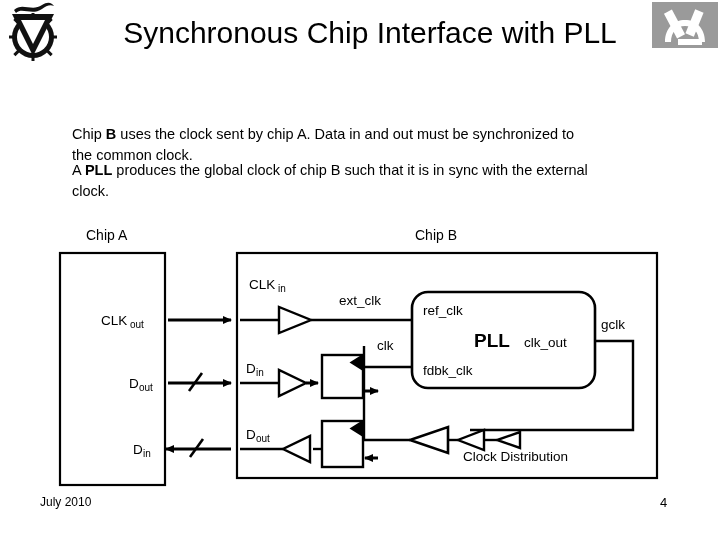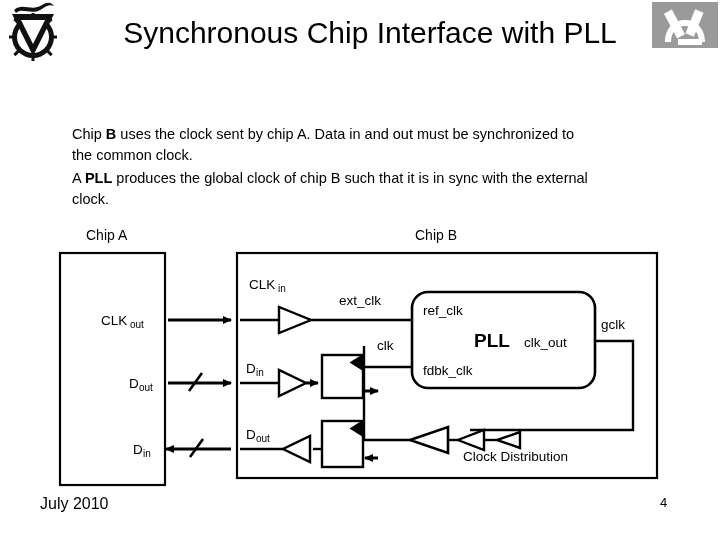--- a/index.html
+++ b/index.html
@@ -30,34 +30,34 @@
 
   
   .para{
     position:absolute;
     font-size:14.5px;
     line-height:21px;
     color:#000;
   }
   #p1{left:72px; top:73px; width:580px;}
   #p2{left:72px; top:104px; width:520px;margin-top:20px;}
-  #p3{left:72px; top:168px; width:540px;}
+  #p3{left:72px; top:160px; width:540px;}
   .para b{font-weight:bold;}
 
   
   #diagram{position:absolute;left:0;top:215px;width:604px;height:275px;}
   #diagram svg{display:block;}
 
   .dlabel{font-family:"Liberation Sans", sans-serif;font-size:13.5px;fill:#000;}
   .dlabel-sm{font-family:"Liberation Sans", sans-serif;font-size:10px;fill:#000;}
   .dlabel-pll{font-family:"Liberation Sans", sans-serif;font-size:19px;font-weight:bold;fill:#000;}
   .dlabel-chip{font-family:"Liberation Sans", sans-serif;font-size:14px;fill:#000;}
 
   
-  #footer-date{position:absolute;left:40px;top:495px;font-size:16px;color:#000;}
+  #footer-date{position:absolute;left:40px;top:495px;font-size:12px;color:#000;}
   #footer-page{position:absolute;left:660px;top:495px;font-size:13px;color:#000;}
 </style>
 </head>
 <body>
 
 <div id="slide">
 
   <div id="logo-left">
     <svg width="62" height="62" viewBox="0 0 62 62" aria-hidden="true">
 

